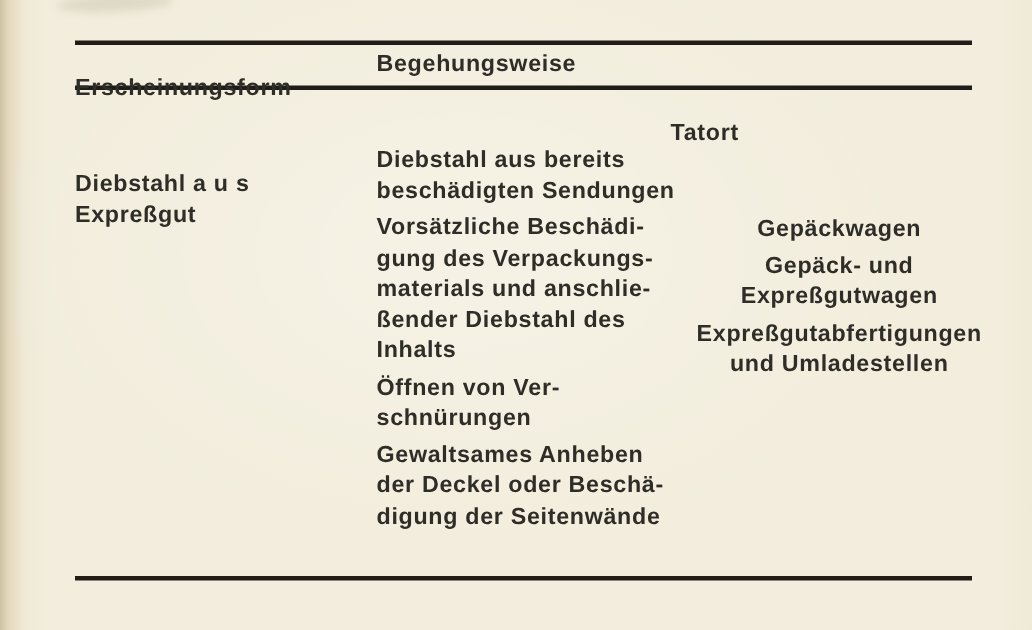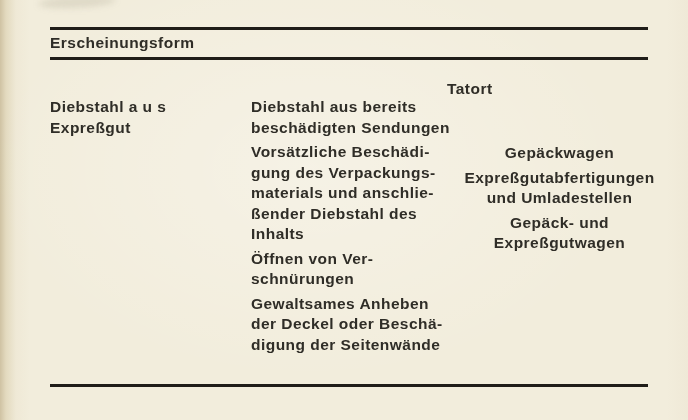--- a/index.html
+++ b/index.html
@@ -41,21 +41,21 @@
   .rule-bottom { top: 384px; height: 2.5px; }
 
   .hdr {
     position: absolute;
     top: 34px;
     font-size: 15.5px;
     font-weight: 600;
     letter-spacing: 0.03em;
     white-space: nowrap;
   }
-  .col-1 { left: 50px; }
+  .col-1 { left: 50px; margin-top: 16px; }
   .col-2 { left: 251px; }
   .col-3 { left: 447px; margin-top: 46px; }
 
   .body-col {
     position: absolute;
     top: 97px;
   }
   .body-col.col-1 { width: 200px; }
   .body-col.col-2 { width: 205px; }
   .body-col.col-3 { width: 225px; text-align: center; }
@@ -74,20 +74,21 @@
 
 <div class="page">
 
   <div class="smudge"></div>
 
   <div class="rule rule-top"></div>
   <div class="rule rule-mid"></div>
   <div class="rule rule-bottom"></div>
 
   <div class="hdr col-1">Erscheinungsform</div>
+  <div class="hdr col-2">Begehungsweise</div>
   <div class="hdr col-3">Tatort</div>
 
   <div class="body-col col-1">
     <p class="cell-par">Diebstahl a u s
 Expreßgut</p>
   </div>
 
   <div class="body-col col-2">
     <p class="cell-par">Diebstahl aus bereits
 beschädigten Sendungen</p>
@@ -98,19 +99,19 @@
 Inhalts</p>
     <p class="cell-par">Öffnen von Ver-
 schnürungen</p>
     <p class="cell-par">Gewaltsames Anheben
 der Deckel oder Beschä-
 digung der Seitenwände</p>
   </div>
 
   <div class="body-col col-3">
     <p class="cell-par">Gepäckwagen</p>
+    <p class="cell-par">Gepäck- und
+Expreßgutwagen</p>
     <p class="cell-par">Expreßgutabfertigungen
 und Umladestellen</p>
-    <p class="cell-par">Gepäck- und
-Expreßgutwagen</p>
   </div>
 
 </div>
 
 </body></html>

